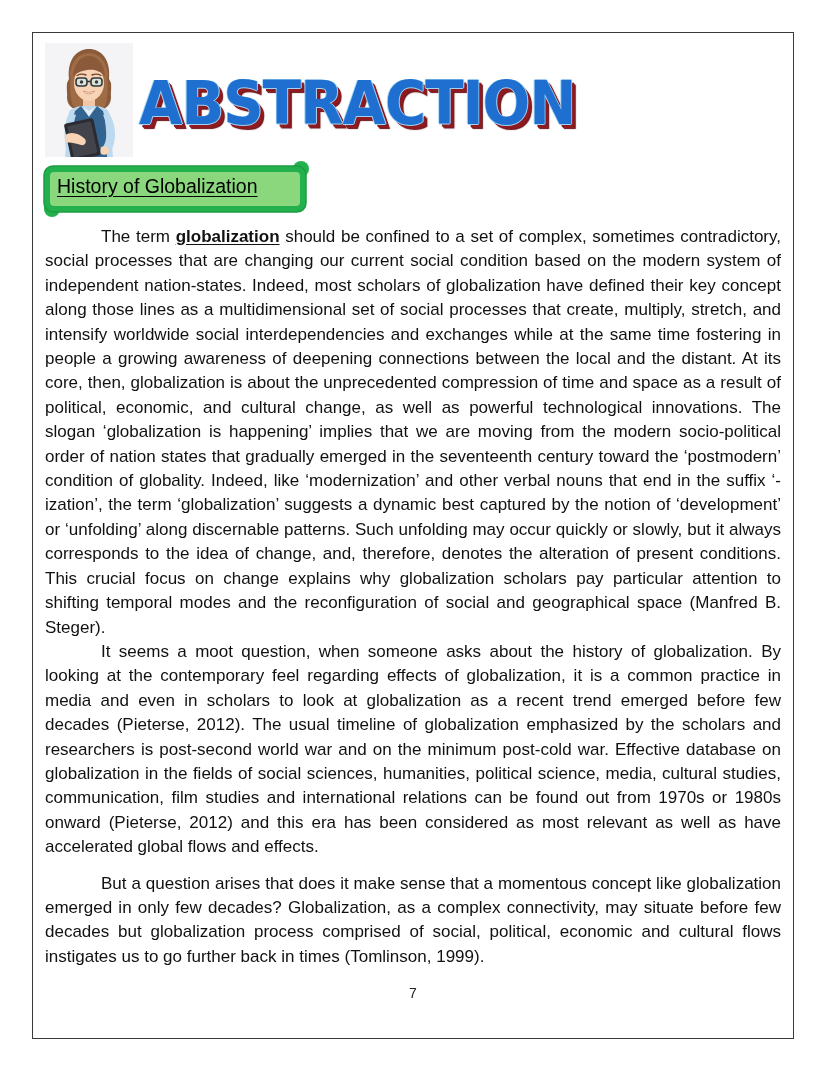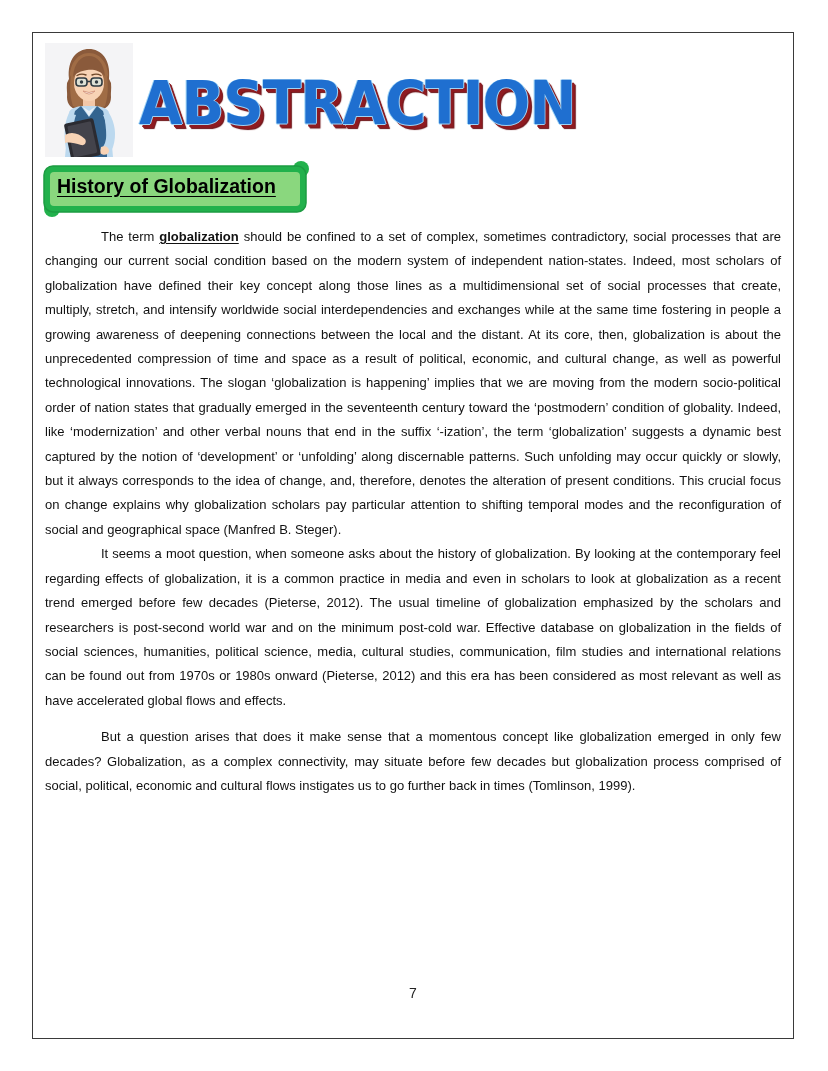--- a/index.html
+++ b/index.html
@@ -96,41 +96,41 @@
     left: 0;
     top: 0;
     width: 100%;
     height: 100%;
   }
   .heading-text {
     position: absolute;
     left: 18px;
     top: 14px;
     font-family: "Liberation Sans", sans-serif;
-    font-weight: 700;
+    font-weight: 400;
     font-size: 19.5px;
     color: #000000;
     text-decoration: underline;
     text-underline-offset: 3px;
     white-space: nowrap;
     z-index: 3;
   }
 
   
   .body-col {
     position: absolute;
     left: 12px;
     top: 192px;
     width: 736px;
   }
 
   p.para {
     margin: 0;
     font-family: "Liberation Sans", sans-serif;
-    font-size: 13px;
+    font-size: 17px;
     line-height: 24.4px;
     color: #111111;
     text-align: justify;
     text-indent: 56px;
     -webkit-hyphens: none;
     hyphens: none;
   }
   p.para.spaced { margin-top: 12px; }
 
   .kw {

